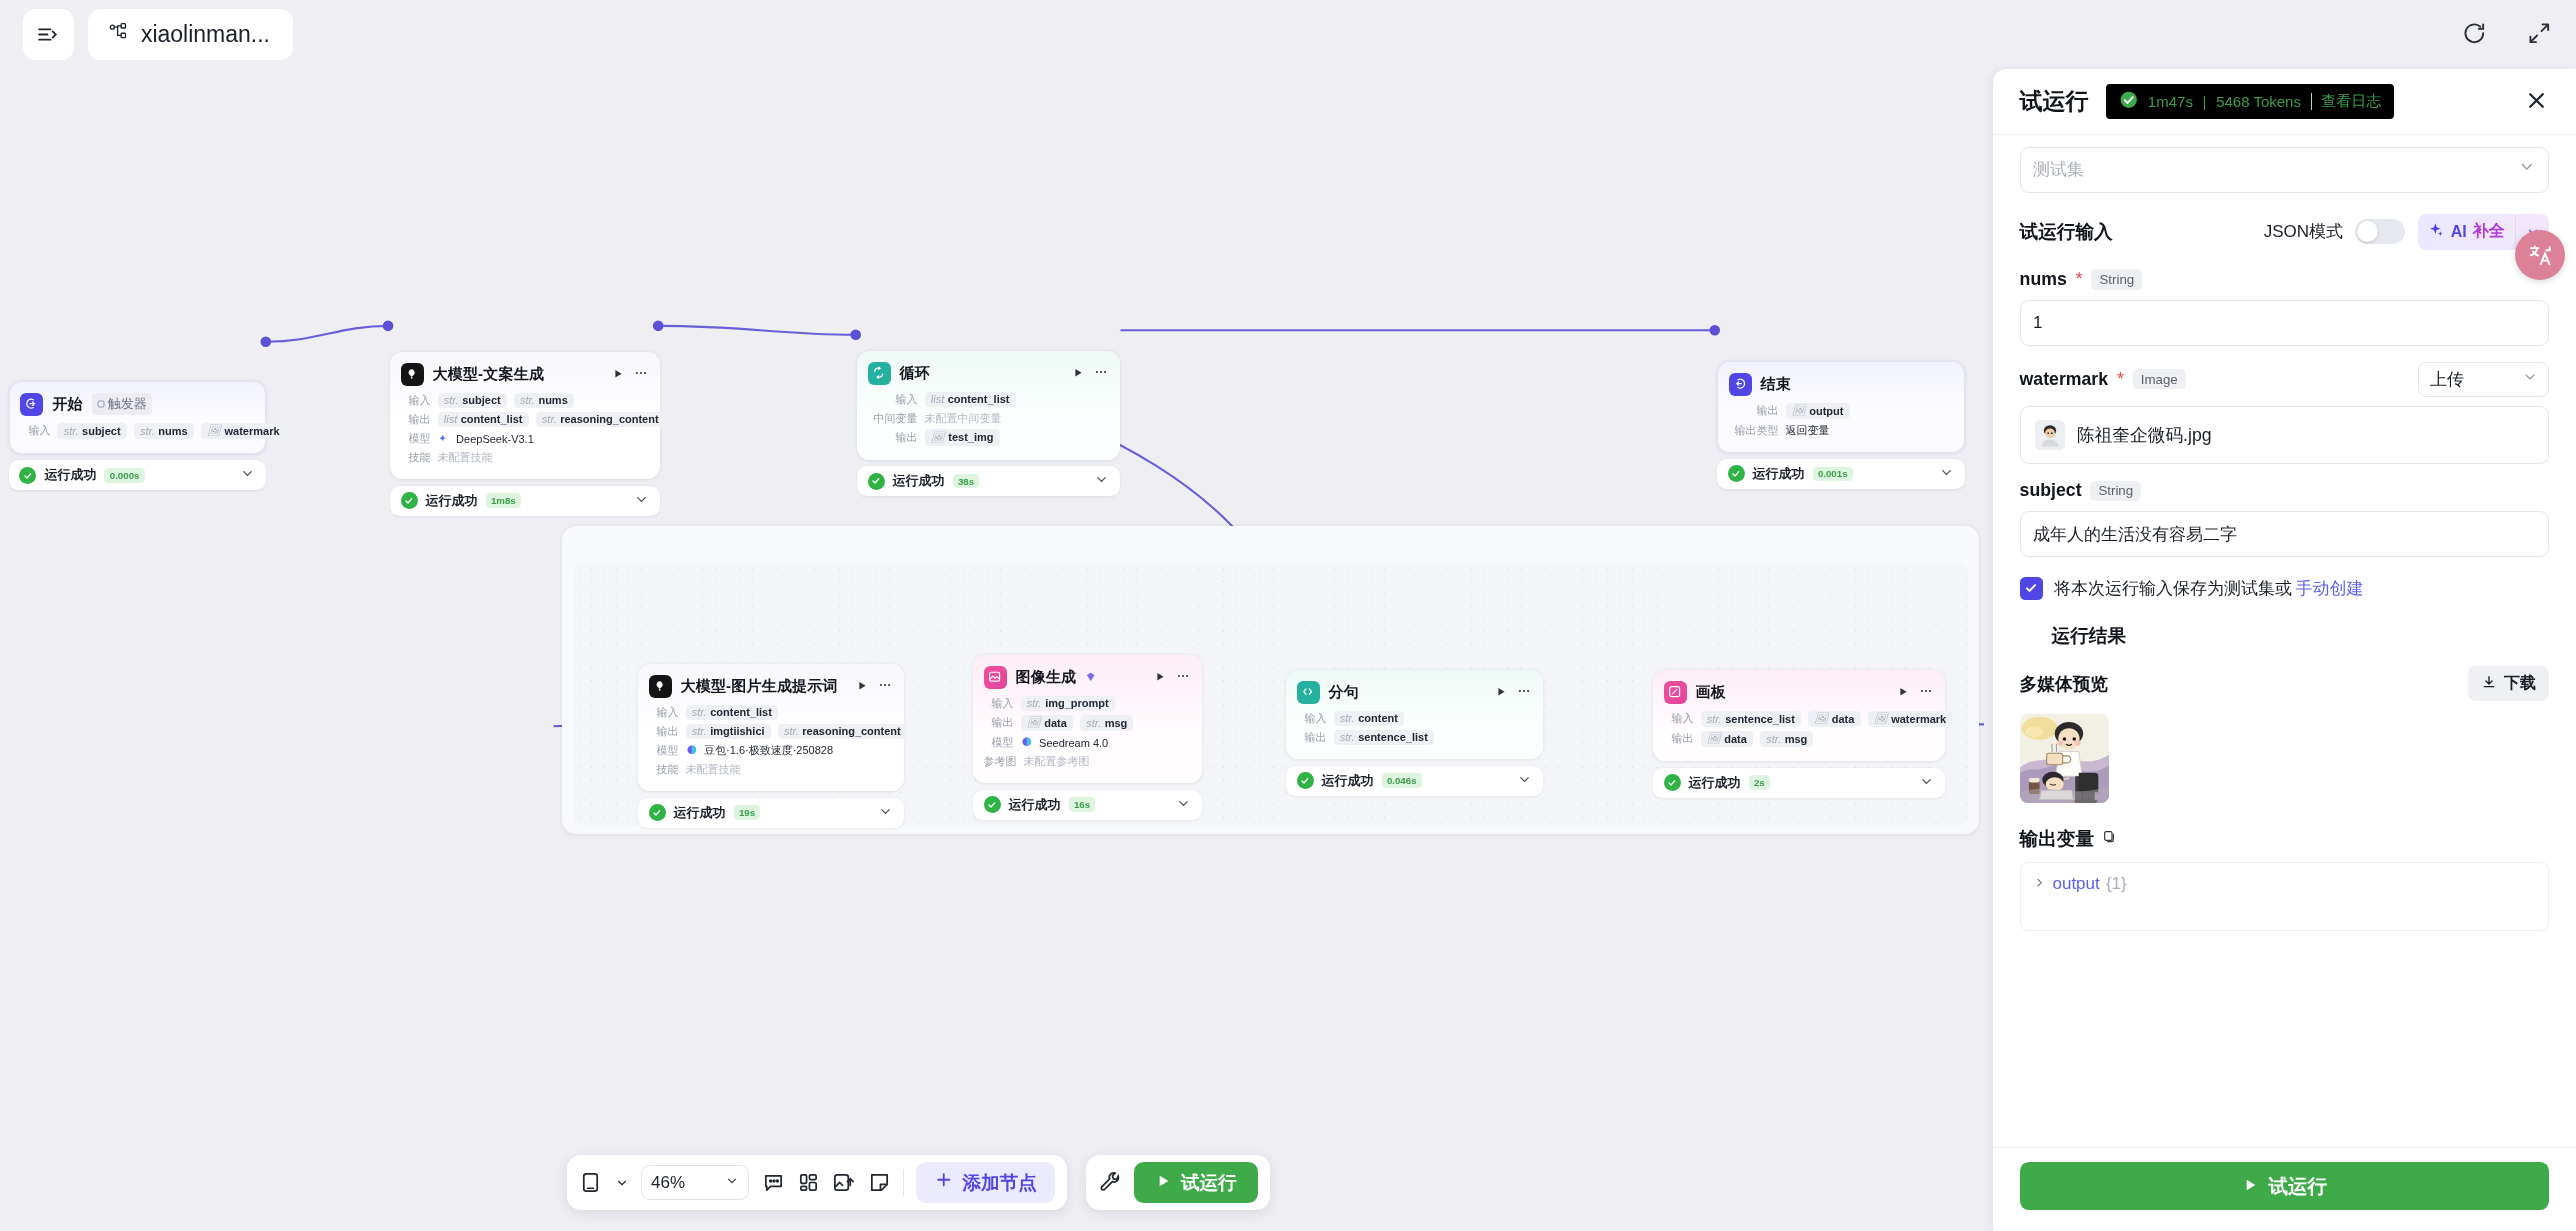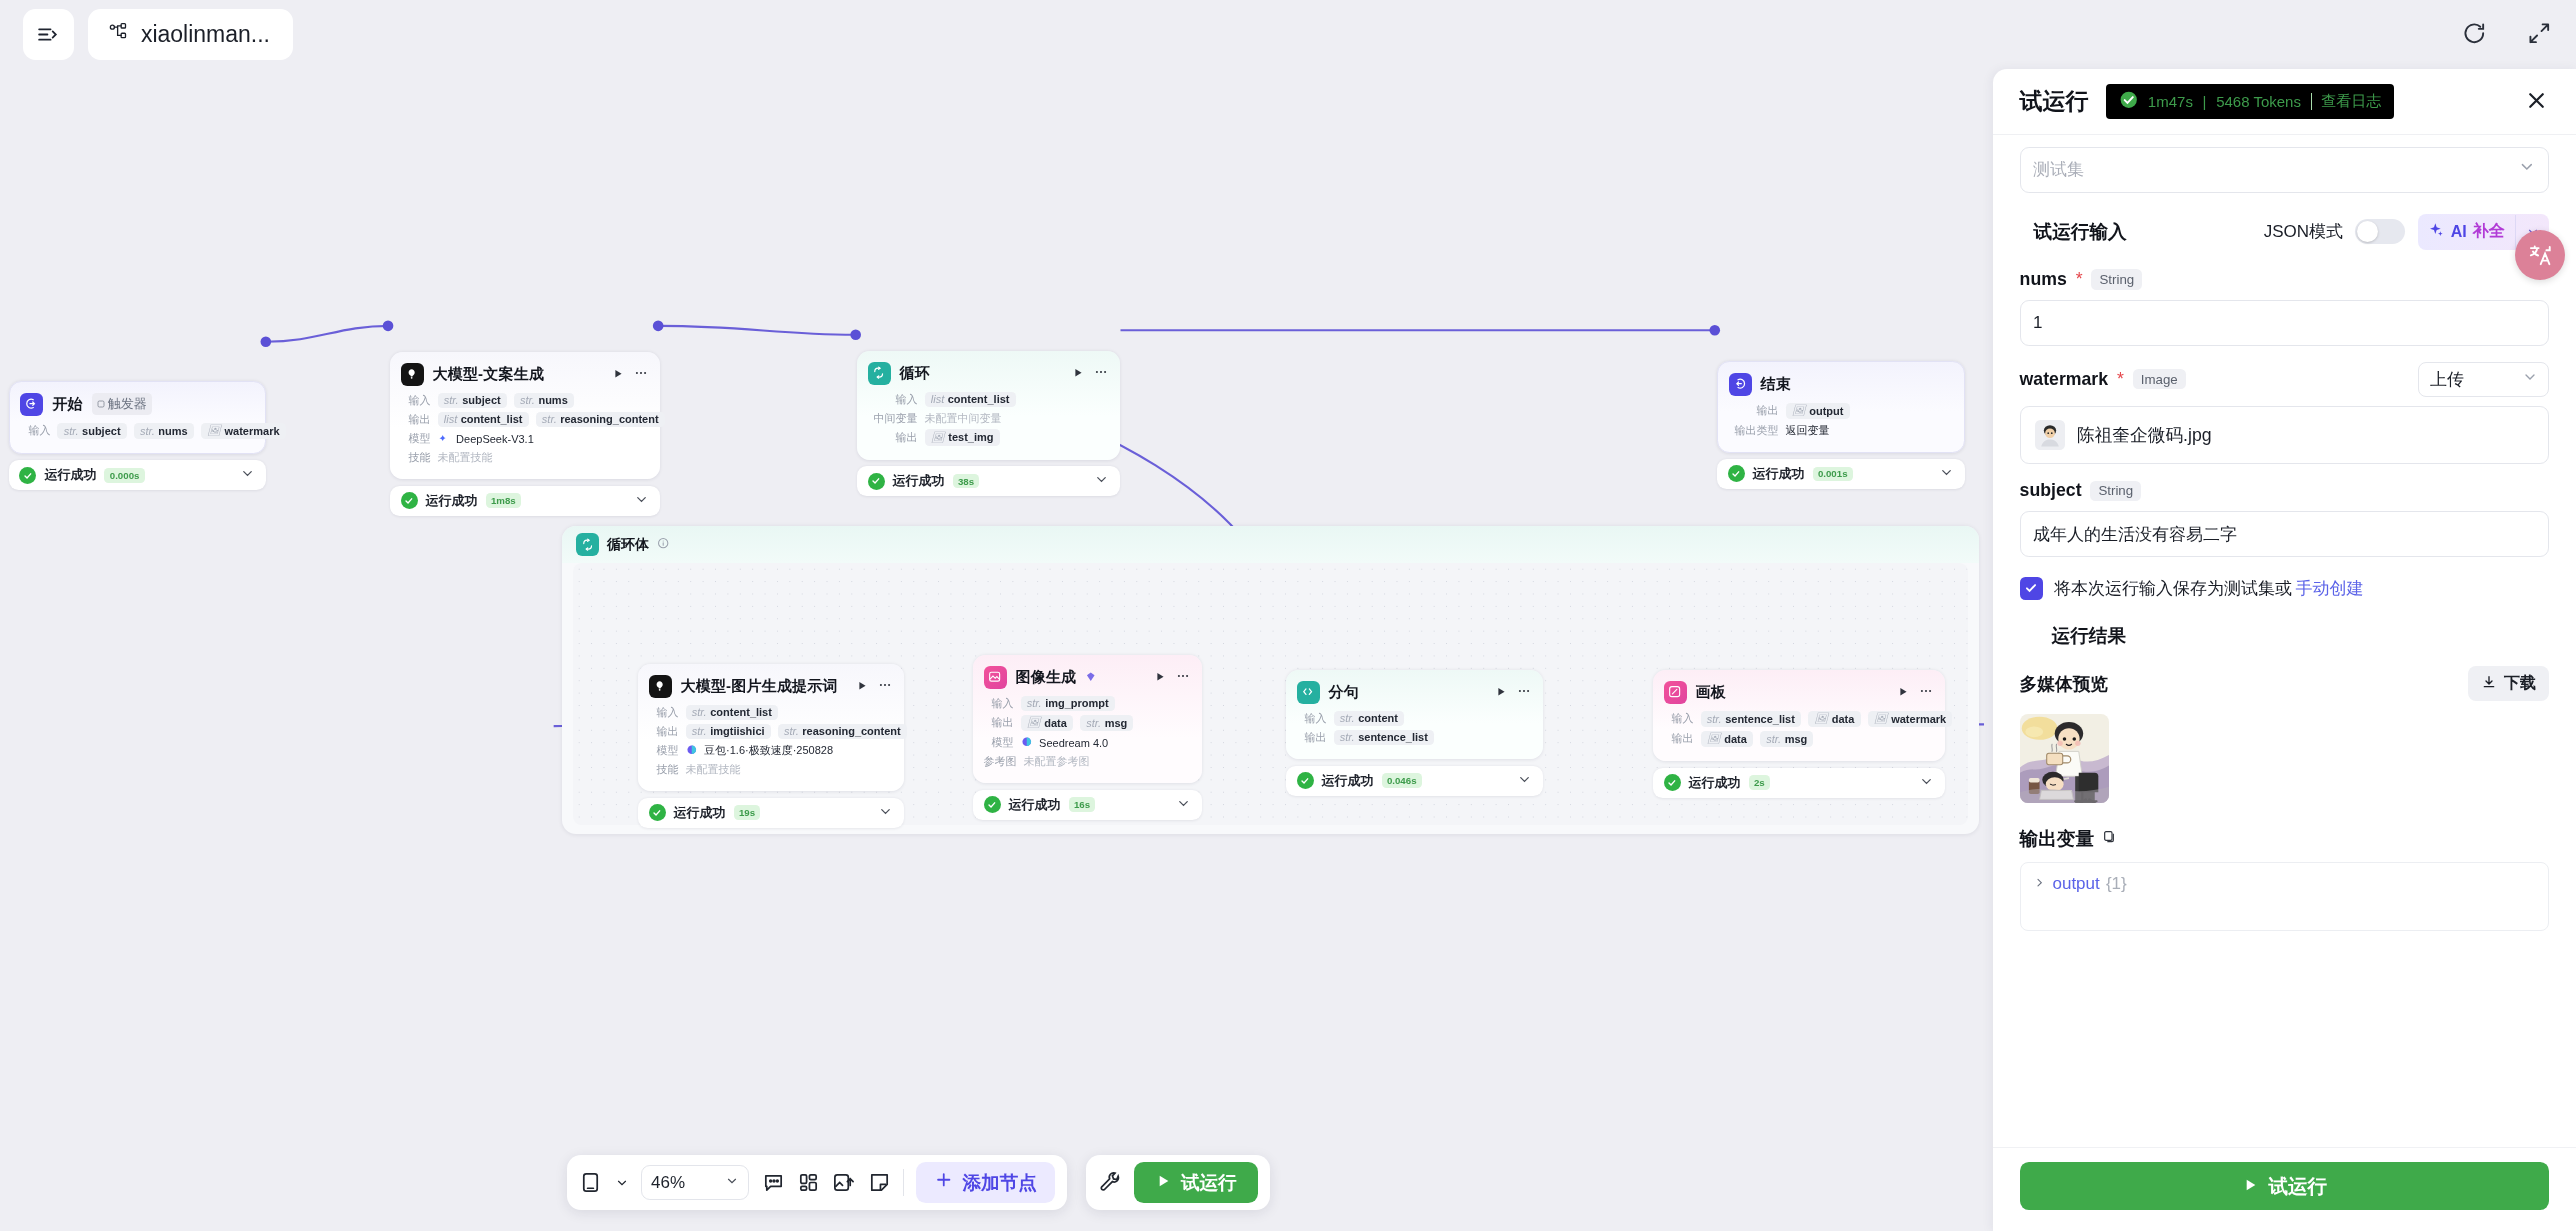--- a/index.html
+++ b/index.html
@@ -507,37 +507,20 @@
           </span>
         <span class="status-txt">运行成功</span>
         <span class="time-chip">0.001s</span>
         <span class="chev"><svg width="15" height="15" viewBox="0 0 24 24" fill="none" stroke="currentColor" stroke-width="2" stroke-linecap="round">
               <path d="M6 9l6 6 6-6"></path>
             </svg></span>
       </div>
     </div>
 
     <div class="loopbody" style="left:562px; top:457px; width:1417px; height:308px;">
-      <div class="loopbody-head">
-        <span class="node-ico ico-teal">
-          <svg width="13.3" height="13.3" viewBox="0 0 24 24" fill="none" stroke="#fff" stroke-width="2.2" stroke-linecap="round">
-            <path d="M5 10a6 6 0 0 1 6-6h3"></path>
-              <path d="M12 2l2.5 2L12 6"></path>
-            <path d="M19 14a6 6 0 0 1-6 6h-3"></path>
-              <path d="M12 22l-2.5-2L12 18"></path>
-          </svg>
-        </span>
-        <span class="loopbody-title">循环体</span>
-        <span>
-          <svg width="12.4" height="12.4" viewBox="0 0 24 24" fill="none" stroke="#9aa0ac" stroke-width="2">
-              <circle cx="12" cy="12" r="9"></circle>
-              <path d="M12 11v5M12 7.6v.2" stroke-linecap="round"></path>
-            </svg>
-        </span>
-      </div>
       <div class="loopbody-inner"></div>
     </div>
 
     <div class="node" style="left:638px; top:595px; width:266px;">
       <div class="node-card tint-plain">
         <div class="node-head">
           <span class="node-ico ico-black">
             <svg width="13.3" height="13.3" viewBox="0 0 24 24" fill="#fff">
                 <path d="M12 4c3 0 5.5 2.6 5.5 5.8 0 2.6-1.6 4.4-3 5.4-.7.5-1 1-1 1.8H10.5c0-.9-.3-1.4-1-1.9-1.4-1-3-2.8-3-5.3C6.5 6.6 9 4 12 4z"></path>
                 <circle cx="12" cy="19.5" r="1.6" fill="#fff"></circle>
@@ -883,21 +866,21 @@
 
       <div class="field-select" style="margin-top:11.5px;">
         <span>测试集</span>
         <span style="margin-left:auto; color:#9aa0ac;">
           <svg width="17.7" height="17.7" viewBox="0 0 24 24" fill="none" stroke="currentColor" stroke-width="2" stroke-linecap="round">
               <path d="M6 9l6 6 6-6"></path>
             </svg>
         </span>
       </div>
 
-      <div class="row-between" style="margin-top:21px;margin-left:14px;">
+      <div class="row-between" style="margin-top:21px;">
         <span class="sec-title">试运行输入</span>
         <span style="margin-left:auto; display:flex; align-items:center; gap:12.4px;">
           <span style="font-size:17px; color:#1a1e27;">JSON模式</span>
           <span class="toggle">
               <span class="knob"></span>
             </span>
           <span class="ai-btn">
             <span class="main">
               <span>
                 <svg width="16" height="16" viewBox="0 0 24 24" fill="#4f46e5">

